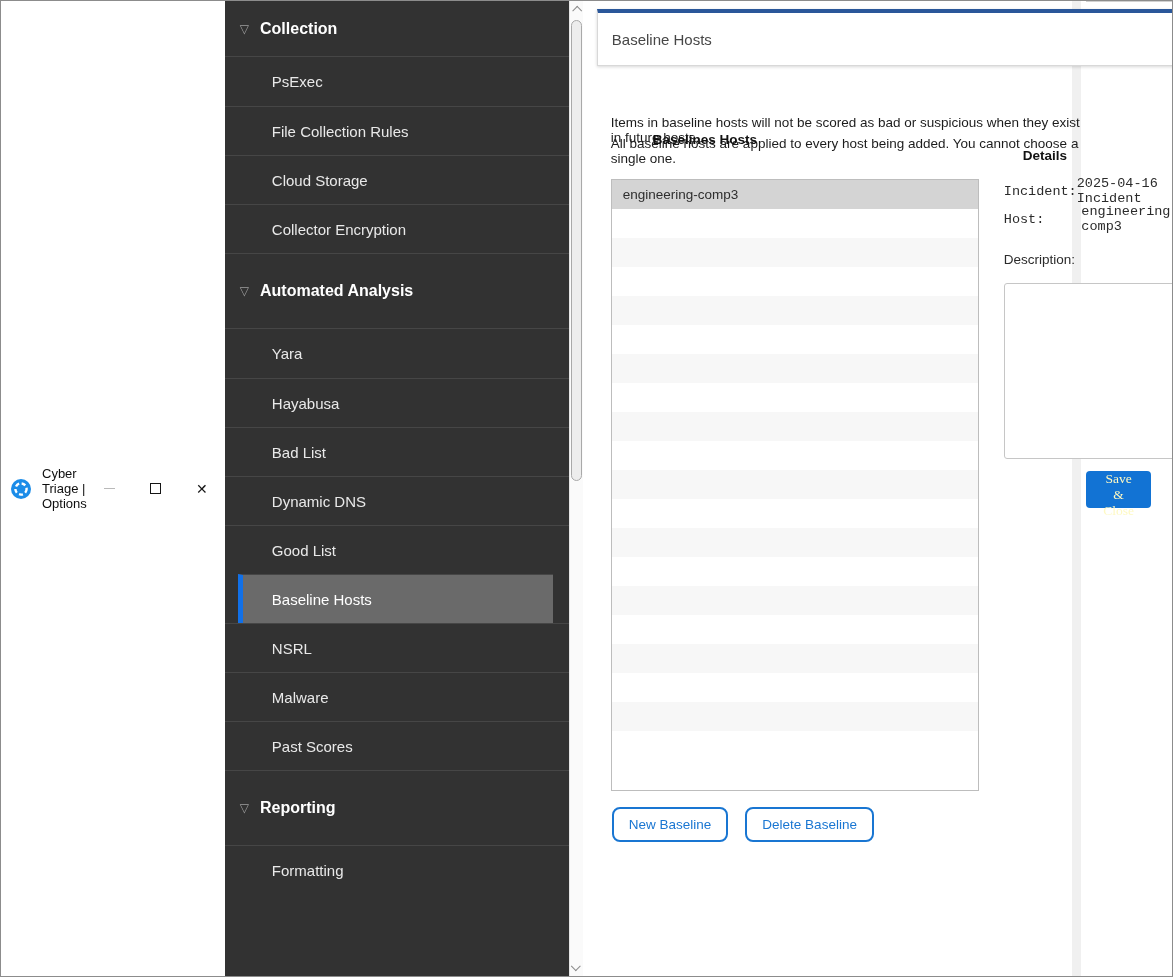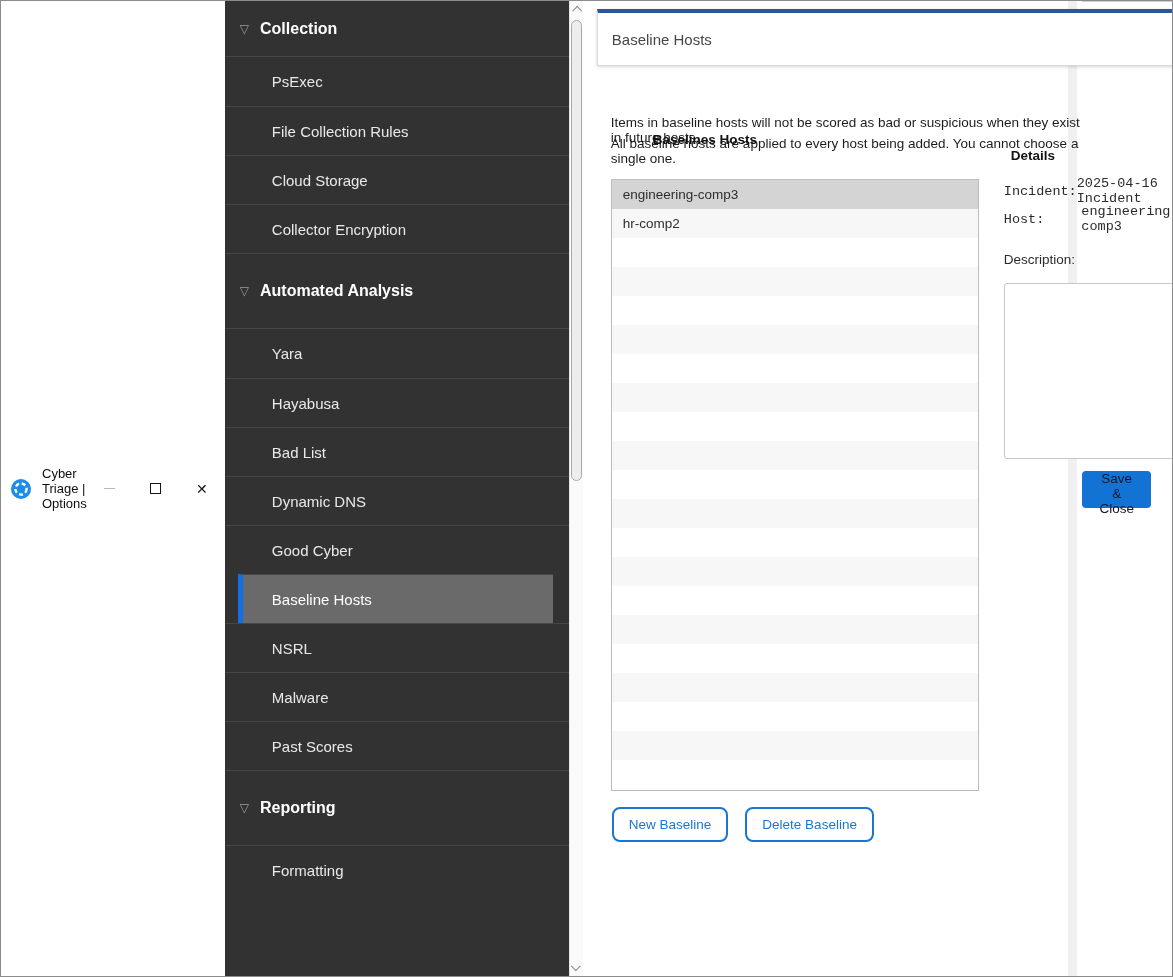--- a/index.html
+++ b/index.html
@@ -57,21 +57,21 @@
                  box-shadow:0 1px 3px rgba(0,0,0,.16);
                  display:flex; align-items:center; padding-left:14px; }
   .header-card h1 { font-size:15px; font-weight:normal; color:#474747; }
 
   .intro { position:absolute; left:28px; font-size:13.5px; color:#1c1c1c;margin-top:32px; }
   .intro.l1 { top:82px; }
   .intro.l2 { top:103px; }
 
   .col-label { position:absolute; font-weight:bold; font-size:13.5px; color:#121212; }
   .baselines-label { left:28px; top:131px;padding-left:42px; }
-  .details-label { left:428px; top:147px; }
+  .details-label { left:440px; top:147px; }
 
   .host-list { position:absolute; left:28px; top:178px; width:368px; height:612px;
                border:1px solid #bdbdbd; background:#fff; overflow:hidden; }
   .row { height:29px; line-height:29px; padding-left:11px; font-size:13.5px; color:#2e2e2e; background:#fff; }
   .row.stripe { background:#f7f7f7; }
   .row.selected { background:var(--selected_row_bg); }
 
   .details-fields { position:absolute; left:421px; top:176px; }
   .f-row { display:flex; height:28px; align-items:center; font-size:13.5px; color:#2b2b2b;font-family:Liberation Mono, monospace; }
   .f-label { width:94px; }
@@ -82,22 +82,22 @@
               font-family:inherit; font-size:13.5px; padding:6px; }
 
   .btn-row { position:absolute; left:29px; top:806px; display:flex; gap:17px; }
   .outline-btn { height:35px; padding:0 15px; background:#fff; border:2px solid var(--button_blue);
                  color:var(--button_blue); font-size:13.5px; border-radius:8px;
                  font-family:inherit; cursor:pointer; }
 
   
   .footer { flex:0 0 69px; background:#fff; border-top:1px solid #d0d0d0;
             display:flex; align-items:center; justify-content:flex-end; padding-right:21px; }
-  .save-btn { height:37px; padding:0 17px; background:var(--save_blue); color:#0f172a;
-              border:none; border-radius:4px; font-size:13.5px; font-family:Liberation Sans, sans-serif; cursor:pointer; }
+  .save-btn { height:37px; padding:0 17px; background:var(--save_blue); color:#fef9c3;
+              border:none; border-radius:4px; font-size:13.5px; font-family:Liberation Serif, serif; cursor:pointer; }
 </style>
 </head>
 <body>
 
 <div class="window">
 
   <div class="titlebar">
     <span class="app-icon">
       <svg width="22" height="22" viewBox="0 0 22 22">
         <circle cx="11" cy="11" r="10" fill="#1b8ce8"></circle>
@@ -145,21 +145,21 @@
         <div class="sb-item">
           <span>Hayabusa</span>
         </div>
         <div class="sb-item">
           <span>Bad List</span>
         </div>
         <div class="sb-item">
           <span>Dynamic DNS</span>
         </div>
         <div class="sb-item">
-          <span>Good Cyber</span>
+          <span>Good List</span>
         </div>
         <div class="sb-item selected">
           <span>Baseline Hosts</span>
         </div>
         <div class="sb-item">
           <span>NSRL</span>
         </div>
         <div class="sb-item">
           <span>Malware</span>
         </div>
@@ -193,21 +193,20 @@
       </section>
 
       <p class="intro l1">Items in baseline hosts will not be scored as bad or suspicious when they exist in future hosts.</p>
       <p class="intro l2">All baseline hosts are applied to every host being added. You cannot choose a single one.</p>
 
       <div class="col-label baselines-label">Baselines Hosts</div>
       <div class="col-label details-label">Details</div>
 
       <div class="host-list" id="hostList">
           <div class="row selected">engineering-comp3</div>
-          <div class="row stripe">hr-comp2</div>
           <div class="row"></div>
           <div class="row stripe"></div>
           <div class="row"></div>
           <div class="row stripe"></div>
           <div class="row"></div>
           <div class="row stripe"></div>
           <div class="row"></div>
           <div class="row stripe"></div>
           <div class="row"></div>
           <div class="row stripe"></div>

